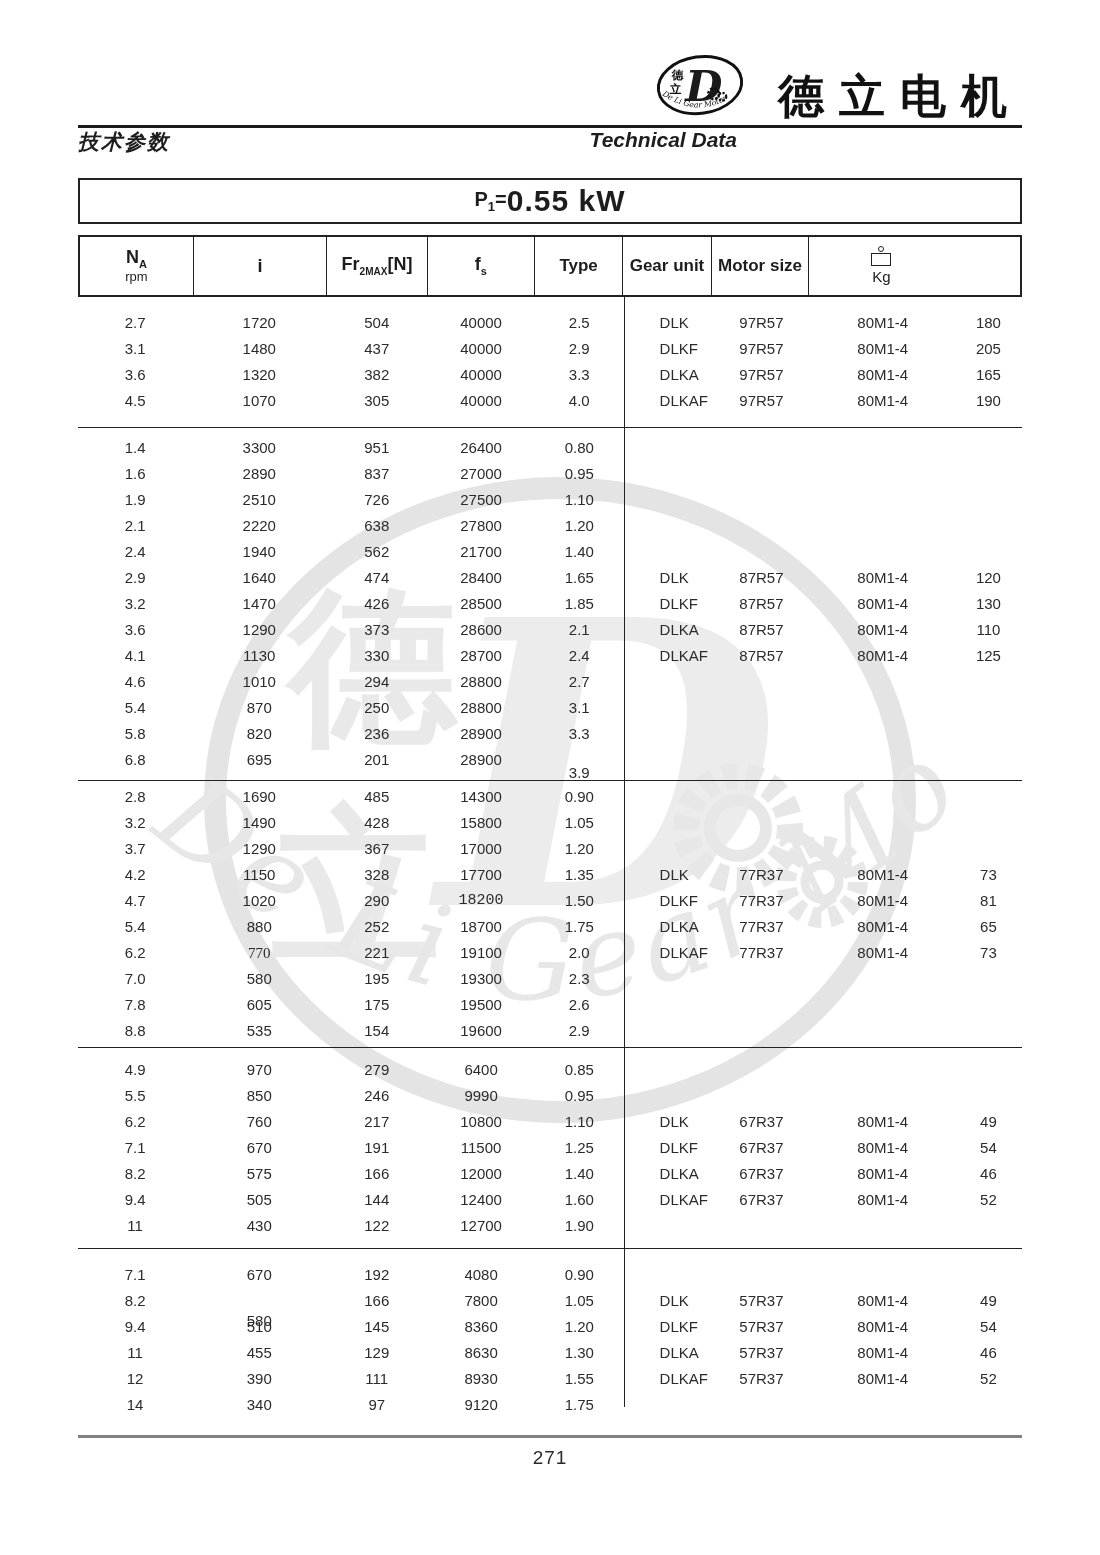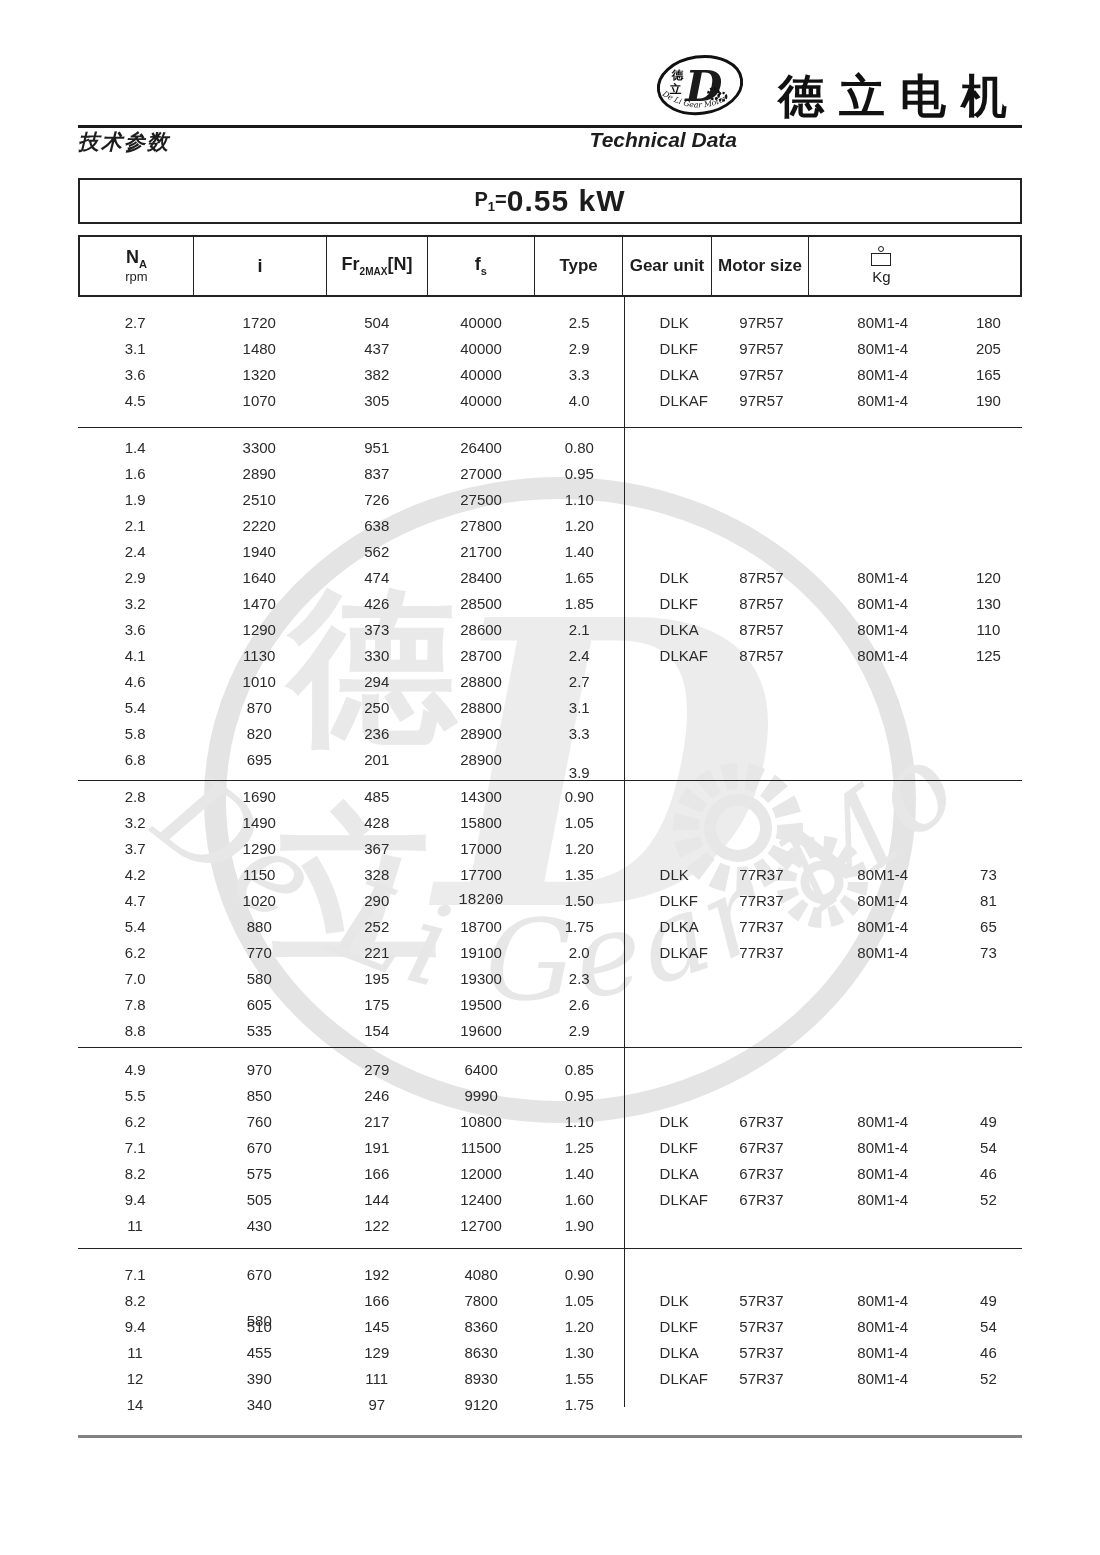--- a/index.html
+++ b/index.html
@@ -291,21 +291,21 @@
           <span class="cell c2" style="grid-area: 5 / 2;">1020</span>
           <span class="cell c3" style="grid-area: 5 / 3;">290</span>
           <span class="cell c4" style="grid-area: 5 / 4; font-family: Liberation Mono, monospace;">18200</span>
           <span class="cell c5" style="grid-area: 5 / 5;">1.50</span>
           <span class="cell c1" style="grid-area: 6 / 1;">5.4</span>
           <span class="cell c2" style="grid-area: 6 / 2;">880</span>
           <span class="cell c3" style="grid-area: 6 / 3;">252</span>
           <span class="cell c4" style="grid-area: 6 / 4;">18700</span>
           <span class="cell c5" style="grid-area: 6 / 5;">1.75</span>
           <span class="cell c1" style="grid-area: 7 / 1;">6.2</span>
-          <span class="cell c2" style="grid-area: 7 / 2;">770</span>
+          <span class="cell c2" style="grid-area: 7 / 2; font-family: Liberation Serif, serif;">770</span>
           <span class="cell c3" style="grid-area: 7 / 3;">221</span>
           <span class="cell c4" style="grid-area: 7 / 4;">19100</span>
           <span class="cell c5" style="grid-area: 7 / 5;">2.0</span>
           <span class="cell c1" style="grid-area: 8 / 1;">7.0</span>
           <span class="cell c2" style="grid-area: 8 / 2;">580</span>
           <span class="cell c3" style="grid-area: 8 / 3;">195</span>
           <span class="cell c4" style="grid-area: 8 / 4;">19300</span>
           <span class="cell c5" style="grid-area: 8 / 5;">2.3</span>
           <span class="cell c1" style="grid-area: 9 / 1;">7.8</span>
           <span class="cell c2" style="grid-area: 9 / 2;">605</span>
@@ -431,15 +431,16 @@
           <span class="cell c8" style="grid-area: 4 / 8;">80M1-4</span>
           <span class="cell c9" style="grid-area: 4 / 9;">46</span>
           <span class="cell c6" style="grid-area: 5 / 6;">DLKAF</span>
           <span class="cell c7" style="grid-area: 5 / 7;">57R37</span>
           <span class="cell c8" style="grid-area: 5 / 8;">80M1-4</span>
           <span class="cell c9" style="grid-area: 5 / 9;">52</span>
         </div>
       </div>
 
     <div class="footer-rule"></div>
+    <div class="page-num">271</div>
 
   </div>
 </div>
 
 </body></html>

